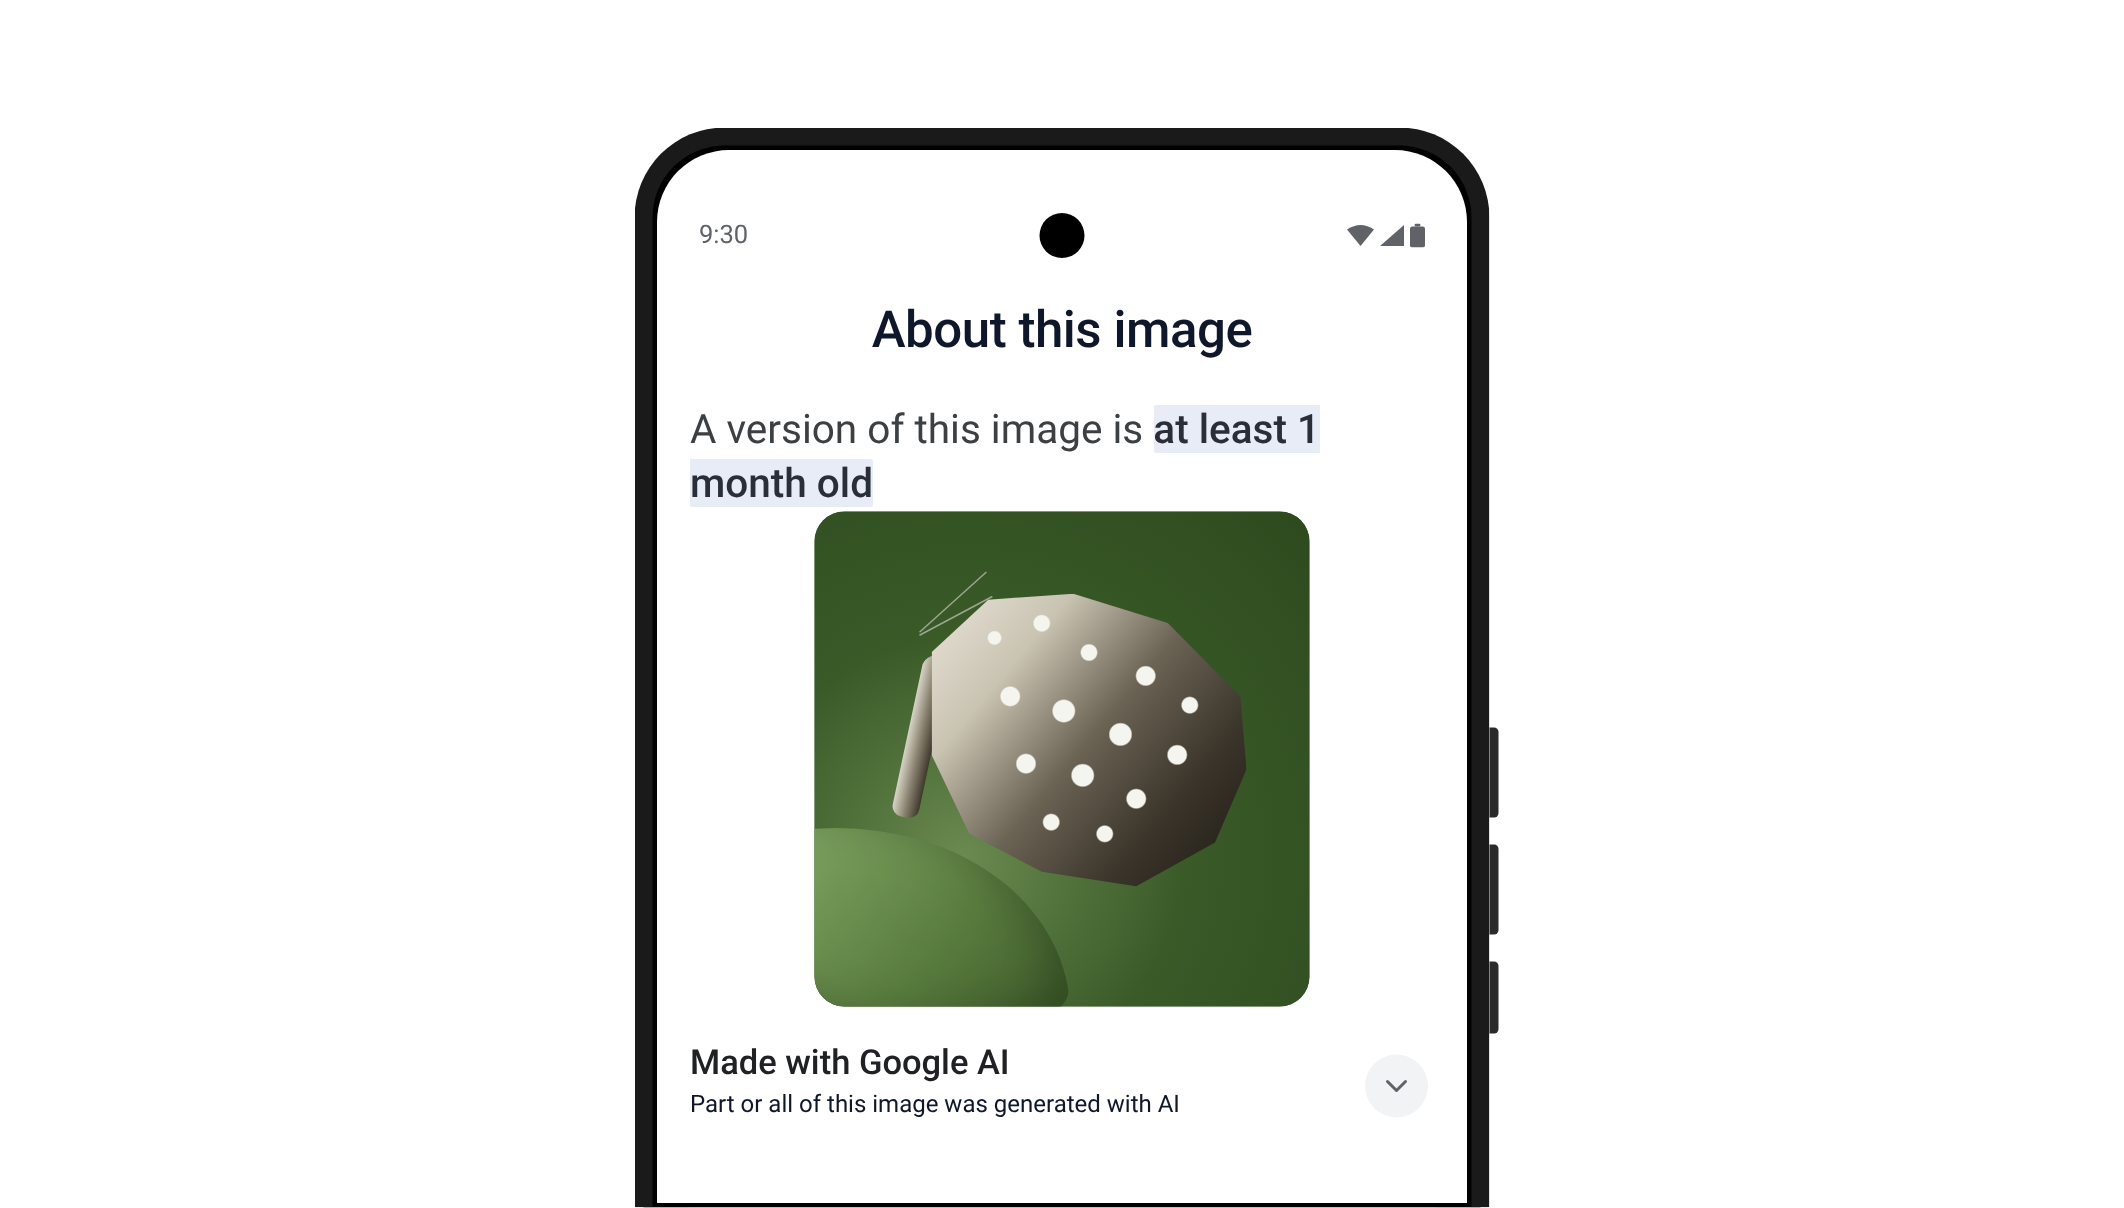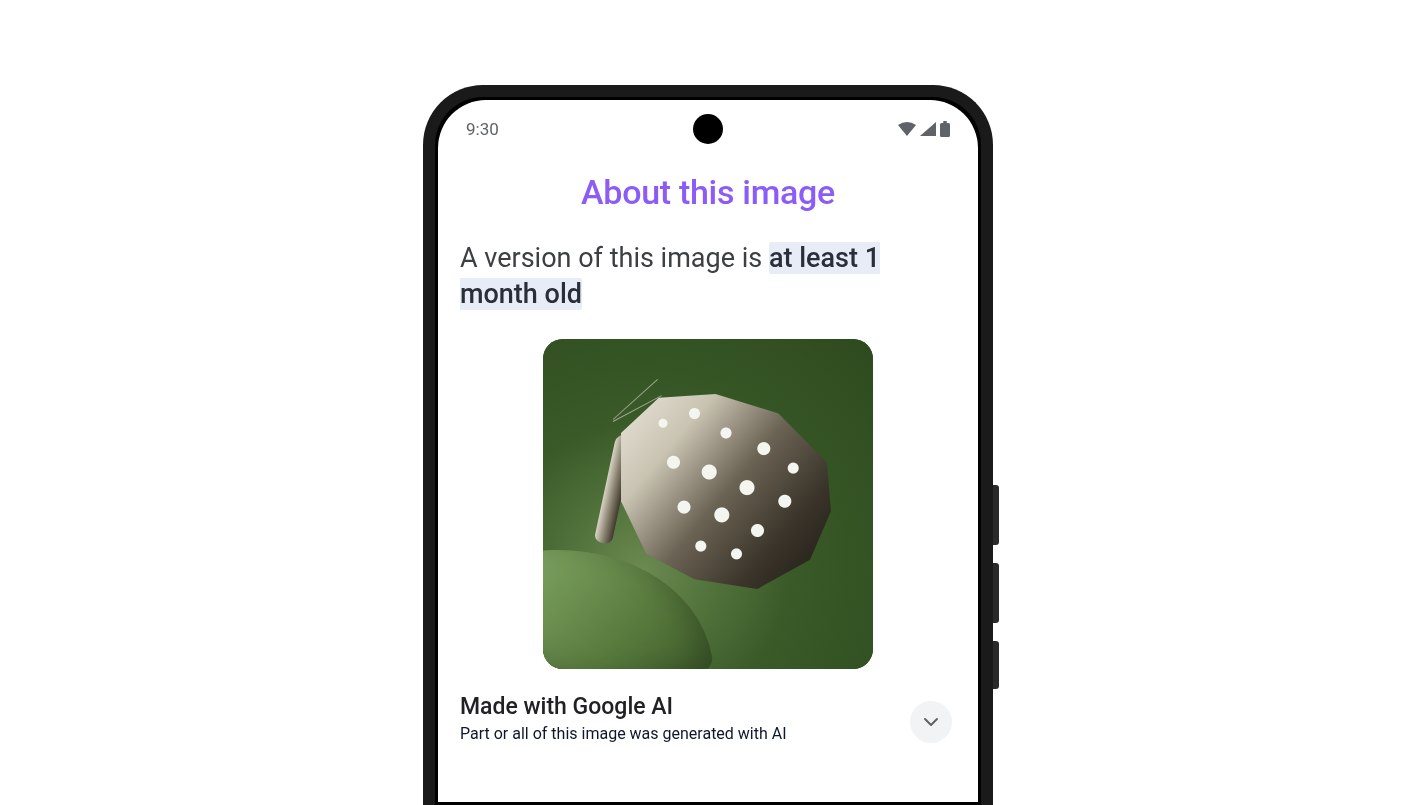--- a/index.html
+++ b/index.html
@@ -48,20 +48,21 @@
     margin-bottom: 18px;
   }
   .side-btn.short { height: 48px; }
   .status-bar {
     display: flex;
     justify-content: space-between;
     align-items: center;
     padding: 18px 28px 8px 28px;
     height: 48px;
     position: relative;
+    margin-top: 28px;
   }
   .camera {
     position: absolute;
     left: 50%;
     top: 14px;
     transform: translateX(-50%);
     width: 30px;
     height: 30px;
     background: #000;
     border-radius: 50%;
@@ -76,30 +77,29 @@
     gap: 4px;
     align-items: center;
   }
   .content {
     padding: 24px 22px 0 22px;
   }
   .page-title {
     text-align: center;
     font-size: 34px;
     font-weight: 500;
-    color: #8b5cf6;
+    color: #0f172a;
     margin-bottom: 28px;
     letter-spacing: -0.3px;
   }
   .description {
     font-size: 27px;
     line-height: 1.35;
     color: #3c4043;
     font-weight: 400;
-    margin-bottom: 26px;
   }
   .highlight {
     background: #e8ecf7;
     color: #2a2e38;
     font-weight: 500;
     border-radius: 2px;
   }
   .image-wrap {
     display: flex;
     justify-content: center;

